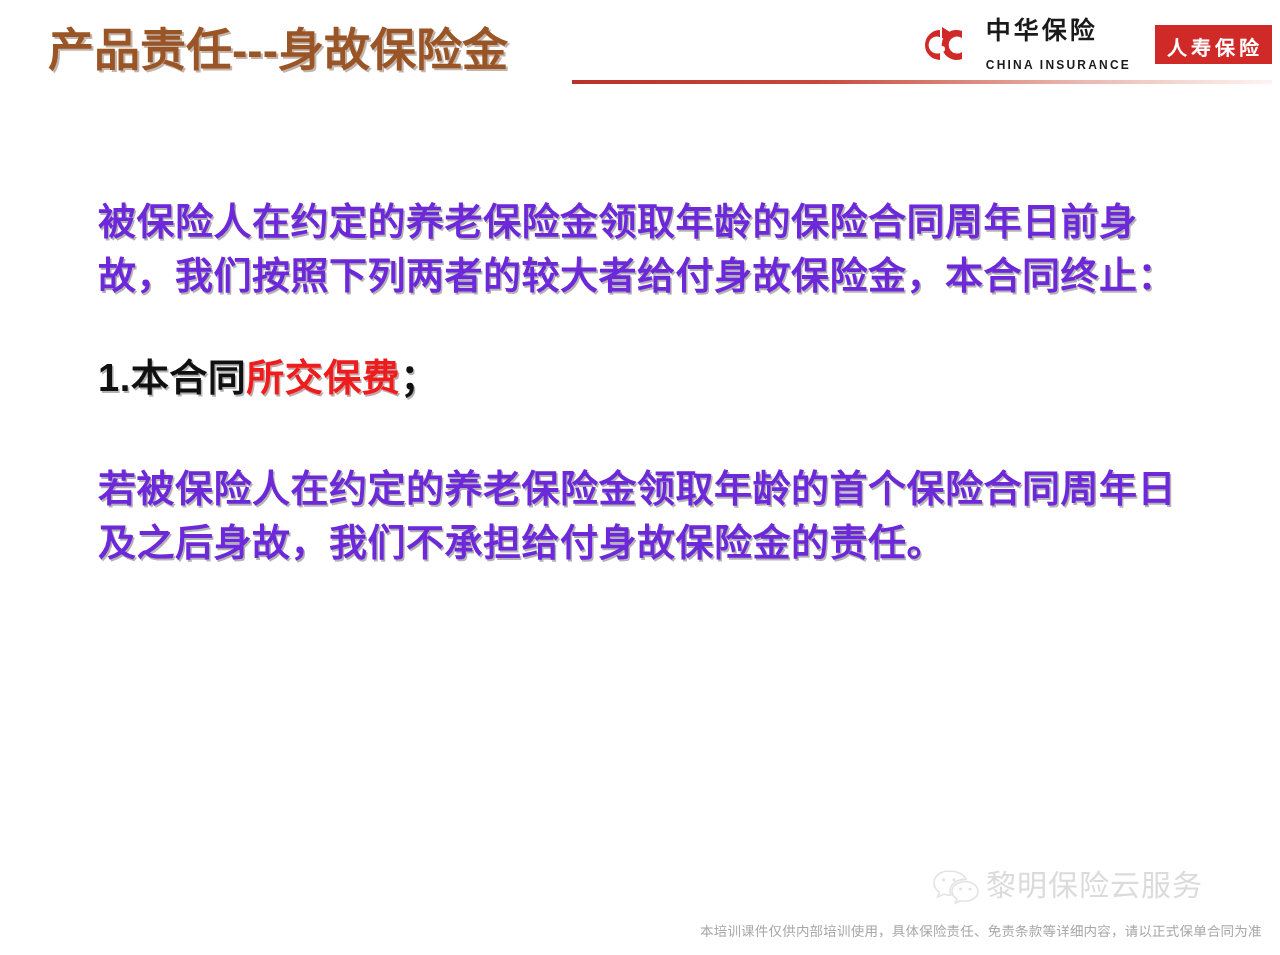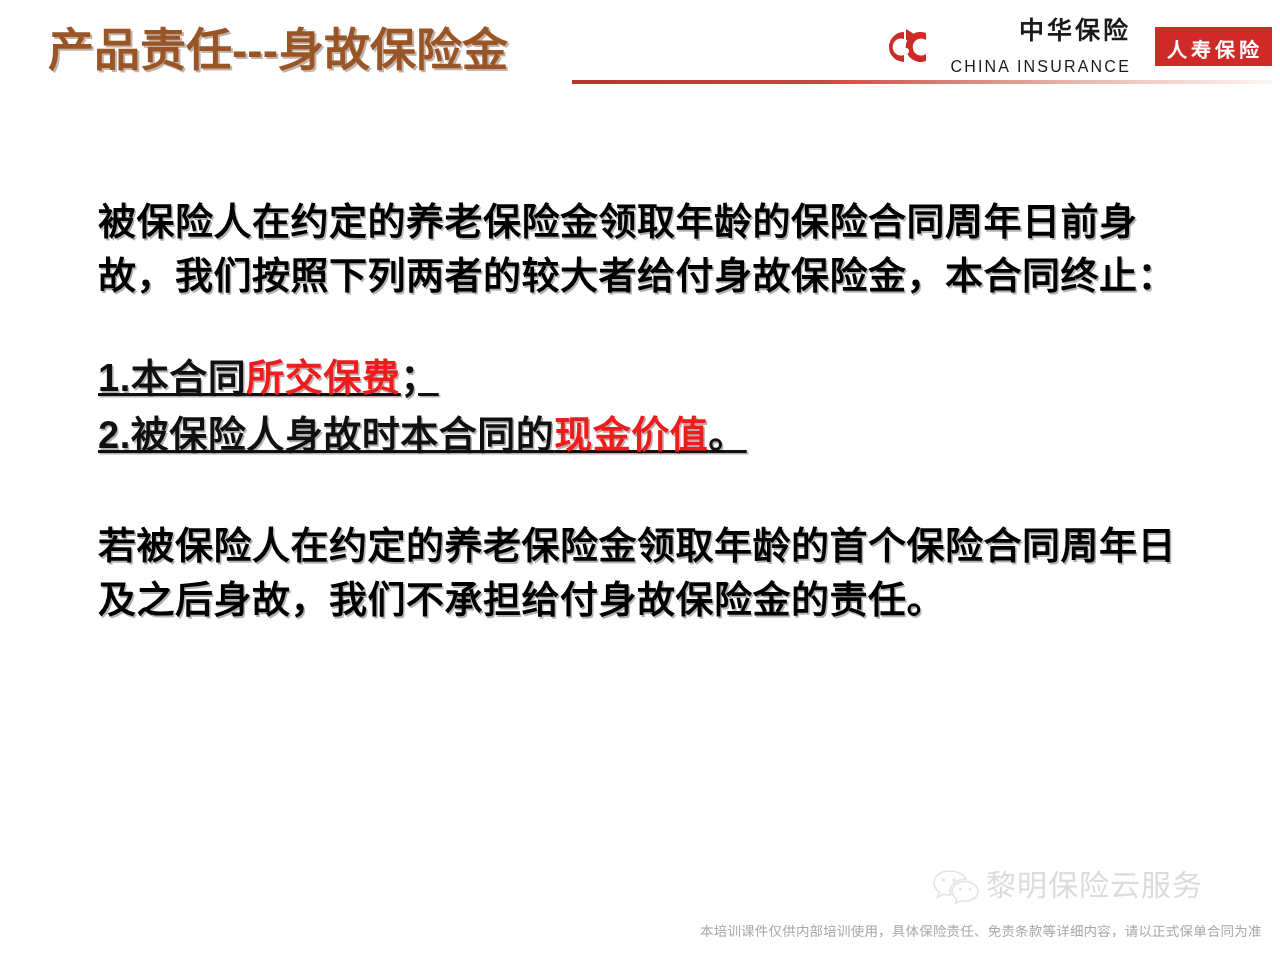--- a/index.html
+++ b/index.html
@@ -61,33 +61,33 @@
     gap: 10px;
   }
   .logo-mark {
     width: 54px;
     height: 46px;
     flex: 0 0 auto;
   }
   .logo-wordmark {
     display: flex;
     flex-direction: column;
-    align-items: flex-end;
+    align-items: flex-start;
     line-height: 1;
   }
   .logo-cn {
     font-size: 25px;
     font-weight: bold;
     color: #1a1a1a;
     letter-spacing: 3px;
   }
   .logo-en {
     margin-top: 16px;
-    font-size: 16px;
-    font-weight: normal;
+    font-size: 12px;
+    font-weight: bold;
     color: #1a1a1a;
     letter-spacing: 2.2px;
   }
   .logo-badge {
     margin-left: 14px;
     background: #cf2a27;
     color: #ffffff;
     font-size: 20px;
     font-weight: bold;
     letter-spacing: 4px;
@@ -100,38 +100,37 @@
   .content {
     position: absolute;
     left: 98px;
     top: 196px;
     width: 1090px;
   }
 
   .para {
     font-size: 38px;
     font-weight: bold;
-    color: #000000;
+    color: #6d28d9;
     line-height: 1.42;
     letter-spacing: 0.5px;
     text-shadow: 1.5px 1.5px 0 rgba(0,0,0,0.30);
   }
 
   .list {
     margin-top: 46px;
   }
   .list-item {
     font-size: 38px;
     font-weight: bold;
     color: #101010;
     line-height: 1.5;
     letter-spacing: 0.5px;
     white-space: nowrap;
     text-shadow: 1.5px 1.5px 0 rgba(0,0,0,0.30);
-    text-decoration: underline;
   }
   .hl {
     color: #ee1c1c;
     text-shadow: 1.5px 1.5px 0 rgba(90,0,0,0.35);
   }
 
   .para-2 {
     margin-top: 56px;
   }
 
@@ -204,23 +203,20 @@
   <div class="content">
 
     <div class="para">被保险人在约定的养老保险金领取年龄的保险合同周年日前身故，我们按照下列两者的较大者给付身故保险金，本合同终止：</div>
 
     <div class="list">
 
       <div class="list-item">
         <span>1.本合同</span><span class="hl">所交保费</span><span>；</span>
       </div>
 
-      <div class="list-item">
-        <span>2.被保险人身故时本合同的</span><span class="hl">现金价值</span><span>。</span>
-      </div>
     </div>
 
     <div class="para para-2">若被保险人在约定的养老保险金领取年龄的首个保险合同周年日及之后身故，我们不承担给付身故保险金的责任。</div>
   </div>
 
   <div class="watermark">
     <span class="wechat-icon">
       <svg viewBox="0 0 52 40" width="52" height="40" aria-hidden="true">
         <g fill="none" stroke="#c9c9c9" stroke-width="1.6">
           <path d="M17 5 C8 5 2 10.5 2 17 C2 20.7 4.1 24 7.4 26.1 L5.6 31.2 L11.4 28.3 C13.1 28.8 15 29.1 17 29.1 C17.6 29.1 18.2 29.1 18.8 29 C18.3 27.8 18 26.5 18 25.1 C18 18.5 24.6 13.4 32.6 13.4 C33.1 13.4 33.6 13.4 34.1 13.5 C32.8 8.6 25.6 5 17 5 Z"></path>

